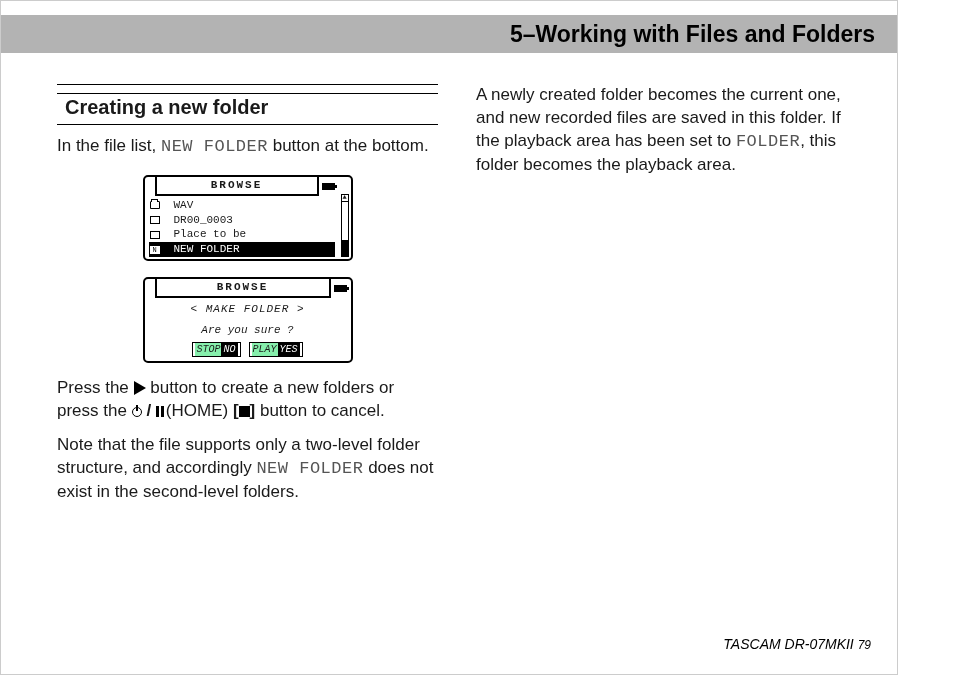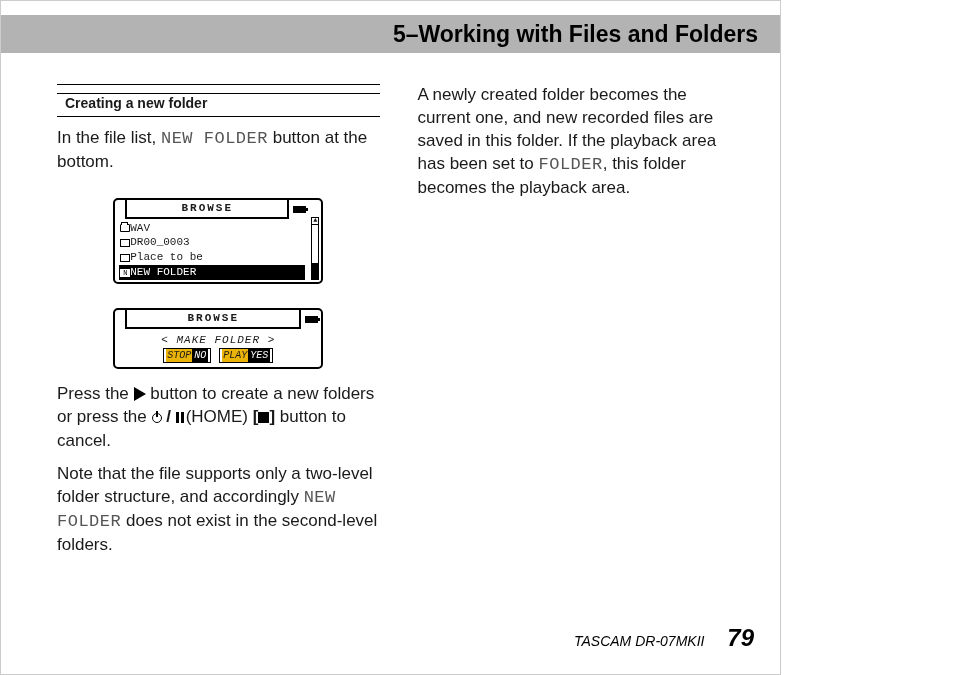--- a/index.html
+++ b/index.html
@@ -1,48 +1,48 @@
 <!DOCTYPE html>
 <html><head>
 <meta charset="utf-8">
 <style>
   * { margin: 0; padding: 0; box-sizing: border-box; }
   body { font-family: 'Segoe UI', 'Myriad Pro', Arial, sans-serif; background: #fff; }
   .page {
-    width: 781px; height: 675px;
+    width: 898px; height: 675px;
     position: relative;
     background: #fff;
     border: 1px solid #ccc;
   }
   .header-bar {
     position: absolute; top: 14px; left: 0; right: 0; height: 38px;
     background: #b3b3b3;
     display: flex; align-items: center; justify-content: flex-end;
     padding-right: 22px;
   }
   .header-bar .title {
     font-size: 23px; font-weight: 700; color: #000;
     font-style: normal;
   }
   .content {
     position: absolute; top: 83px; left: 56px; right: 40px; bottom: 40px;
     display: flex; gap: 38px;
   }
   .col { flex: 1; font-size: 17px; line-height: 1.35; color: #1a1a1a; }
   .section-title {
-    font-size: 14px; font-weight: 700;
+    font-size: 20px; font-weight: 700;
     border-bottom: 1.5px solid #000;
     padding: 0 0 3px 8px; margin-bottom: 10px;
     border-top: 1.5px solid #000; padding-top: 0;
   }
   .section-title-wrap { border-top: 1px solid #000; padding-top: 8px; }
   .lcd-font { font-family: 'Courier New', monospace; letter-spacing: 0.5px; font-weight: 400; color: #555; font-size: 17px; }
   .para { margin-bottom: 10px; }
   .screen {
-    width: 210px; margin: 24px auto 14px auto;
+    width: 210px; margin: 16px auto 14px auto;
     border: 2px solid #000; border-radius: 5px;
     background: #fff;
     font-family: 'Courier New', monospace;
     font-size: 11px;
   }
   .screen-top {
     display:flex; align-items:stretch;
   }
   .screen-tab {
     width: 12px; border-right: 2px solid #000;
@@ -58,21 +58,21 @@
     border-top-right-radius: 3px;
   }
   .batt {
     width: 13px; height: 7px; border:1.5px solid #000; position:relative;
     background: linear-gradient(to right, #000 0%, #000 100%);
   }
   .batt::after {
     content:''; position:absolute; right:-3px; top:1px; width:2px; height:3px; background:#000;
   }
   .screen-body { padding: 2px 4px; }
-  .screen-row { display:flex; align-items:center; gap:0; padding: 0 1px; }
+  .screen-row { display:flex; align-items:center; gap:14px; padding: 0 1px; }
   .folder-ico, .file-ico, .n-ico {
     width:10px; height:8px; border:1px solid #000; display:inline-block;
   }
   .folder-ico { border-radius: 1px 1px 0 0; position:relative; }
   .folder-ico::before { content:''; position:absolute; top:-3px; left:0; width:5px; height:2px; background:#fff; border:1px solid #000; border-bottom:none; }
   .n-ico { border:1px solid #000; font-size:7px; line-height:7px; text-align:center; }
   .screen-row.sel { background:#000; color:#fff; }
   .screen-row.sel .n-ico { background:#fff; color:#000; border-color:#fff; }
   .screen-scroll {
     position:absolute; right:2px; top:17px; bottom:2px; width:8px;
@@ -80,35 +80,35 @@
   }
   .screen-scroll .thumb { position:absolute; left:0; right:0; bottom:0; height:16px; background:#000; }
   .screen-scroll .arrow-top { position:absolute; top:-1px; left:0; right:0; text-align:center; font-size:7px; border-bottom:1px solid #000; line-height:7px; }
   .screen.rel { position:relative; padding-right: 12px; }
   
   .screen-dialog { text-align:center; padding: 4px 6px; font-style: italic; }
   .dlg-title { letter-spacing:1px; }
   .dlg-q { margin: 6px 0 4px; }
   .dlg-btns { display:flex; justify-content:center; gap:8px; font-size:10px; }
   .dlg-b { border:1px solid #000; padding: 0 2px; display:flex; }
-  .dlg-b .k { background:#eab308; padding:0 1px; }
+  .dlg-b .k { background:#86efac; padding:0 1px; }
   .dlg-b .v { background:#000; color:#fff; padding:0 2px;text-align:center; }
   .play-tri { display:inline-block; width:0; height:0; border-left:12px solid #000; border-top:7px solid transparent; border-bottom:7px solid transparent; vertical-align:-2px; }
   .stop-sq { display:inline-block; width:11px; height:11px; background:#000; vertical-align:-1px; }
   .power-icon { display:inline-block; width:10px; height:10px; border:1.8px solid #000; border-radius:50%; position:relative; vertical-align:-1px; }
   .power-icon::before { content:''; position:absolute; top:-3px; left:3px; width:2px; height:6px; background:#000; }
   .slash { font-weight:700; }
   .pause-icon { display:inline-block; vertical-align:-1px; }
   .pause-icon span { display:inline-block; width:3px; height:11px; background:#000; margin-right:2px; }
   .home-label { font-weight:400; }
   .footer {
     position:absolute; right: 26px; bottom: 22px;
     font-style: italic; font-size: 14px;
   }
-  .footer .pn { font-weight:700; font-size:24px; font-style:italic;margin-left:19px; }
+  .footer .pn { font-weight:400; font-size:12px; font-style:italic; }
 </style>
 </head>
 <body>
 
 <div class="page">
 
   <div class="header-bar">
     <div class="title">5–Working with Files and Folders</div>
   </div>
 
@@ -160,20 +160,21 @@
       <div class="screen">
         <div class="screen-top">
           <div class="screen-tab"></div>
           <div class="screen-title">BROWSE</div>
           <div class="screen-batt">
               <div class="batt"></div>
             </div>
         </div>
         <div class="screen-dialog">
           <div class="dlg-title">&lt; MAKE FOLDER &gt;</div>
+          <div class="dlg-q">Are you sure ?</div>
           <div class="dlg-btns">
             <div class="dlg-b">
                 <span class="k">STOP</span>
                 <span class="v">NO</span>
               </div>
             <div class="dlg-b">
                 <span class="k">PLAY</span>
                 <span class="v">YES</span>
               </div>
           </div>

